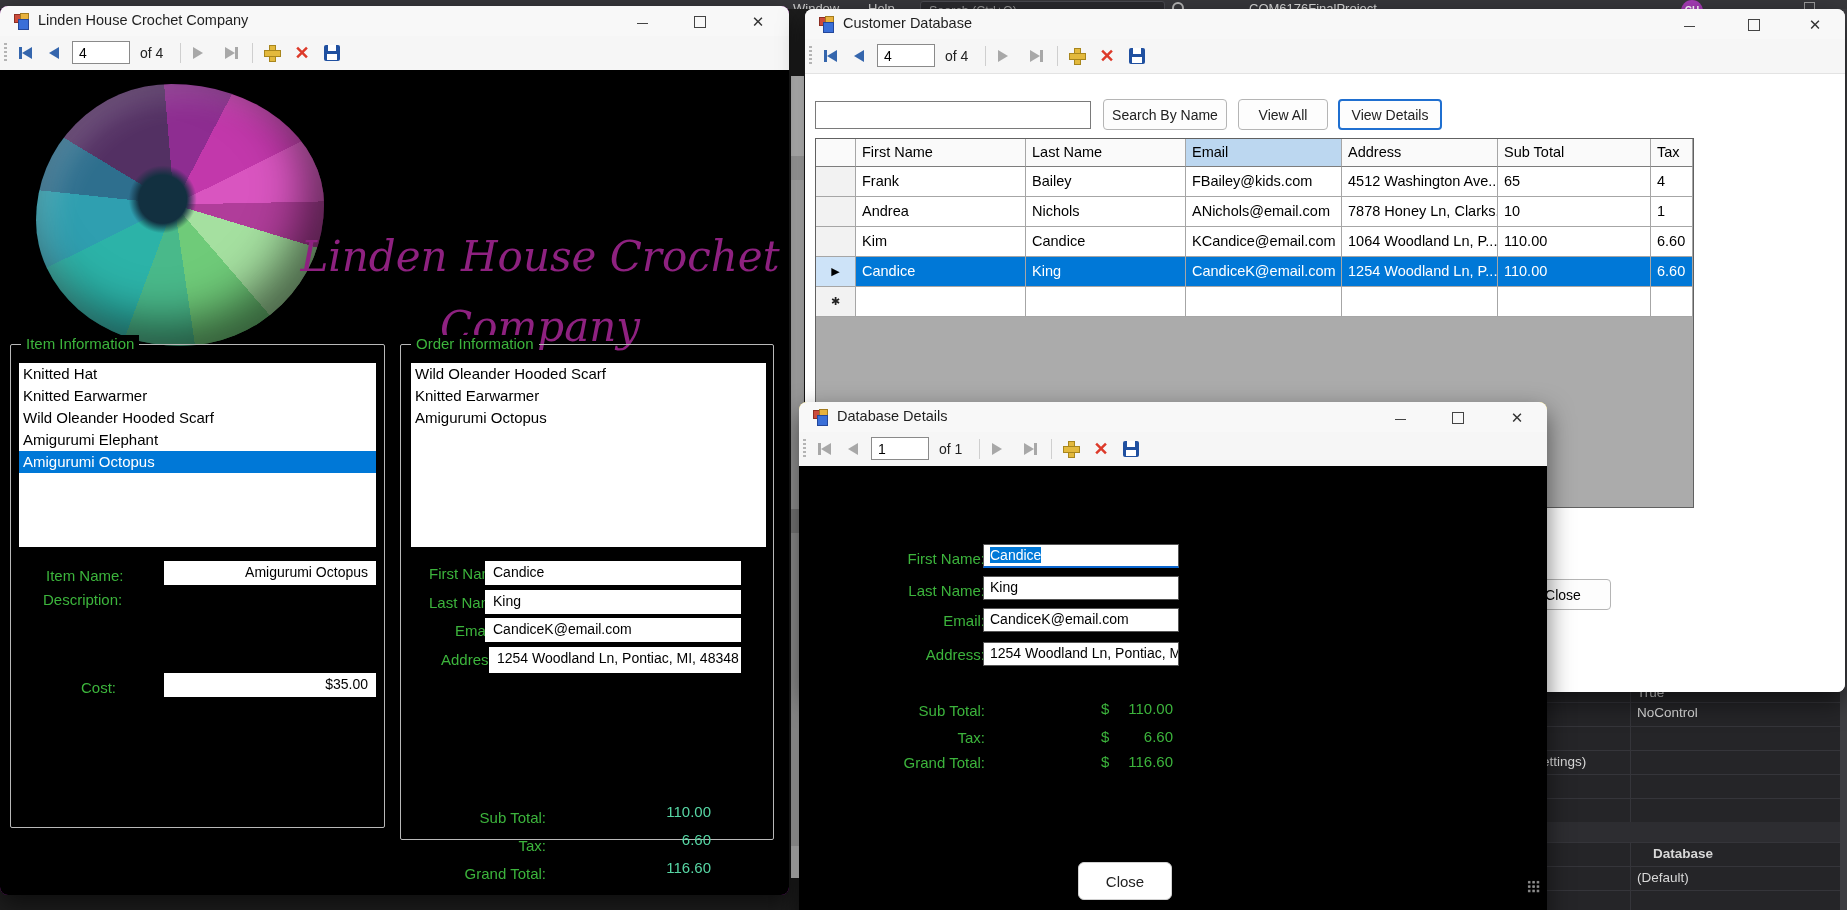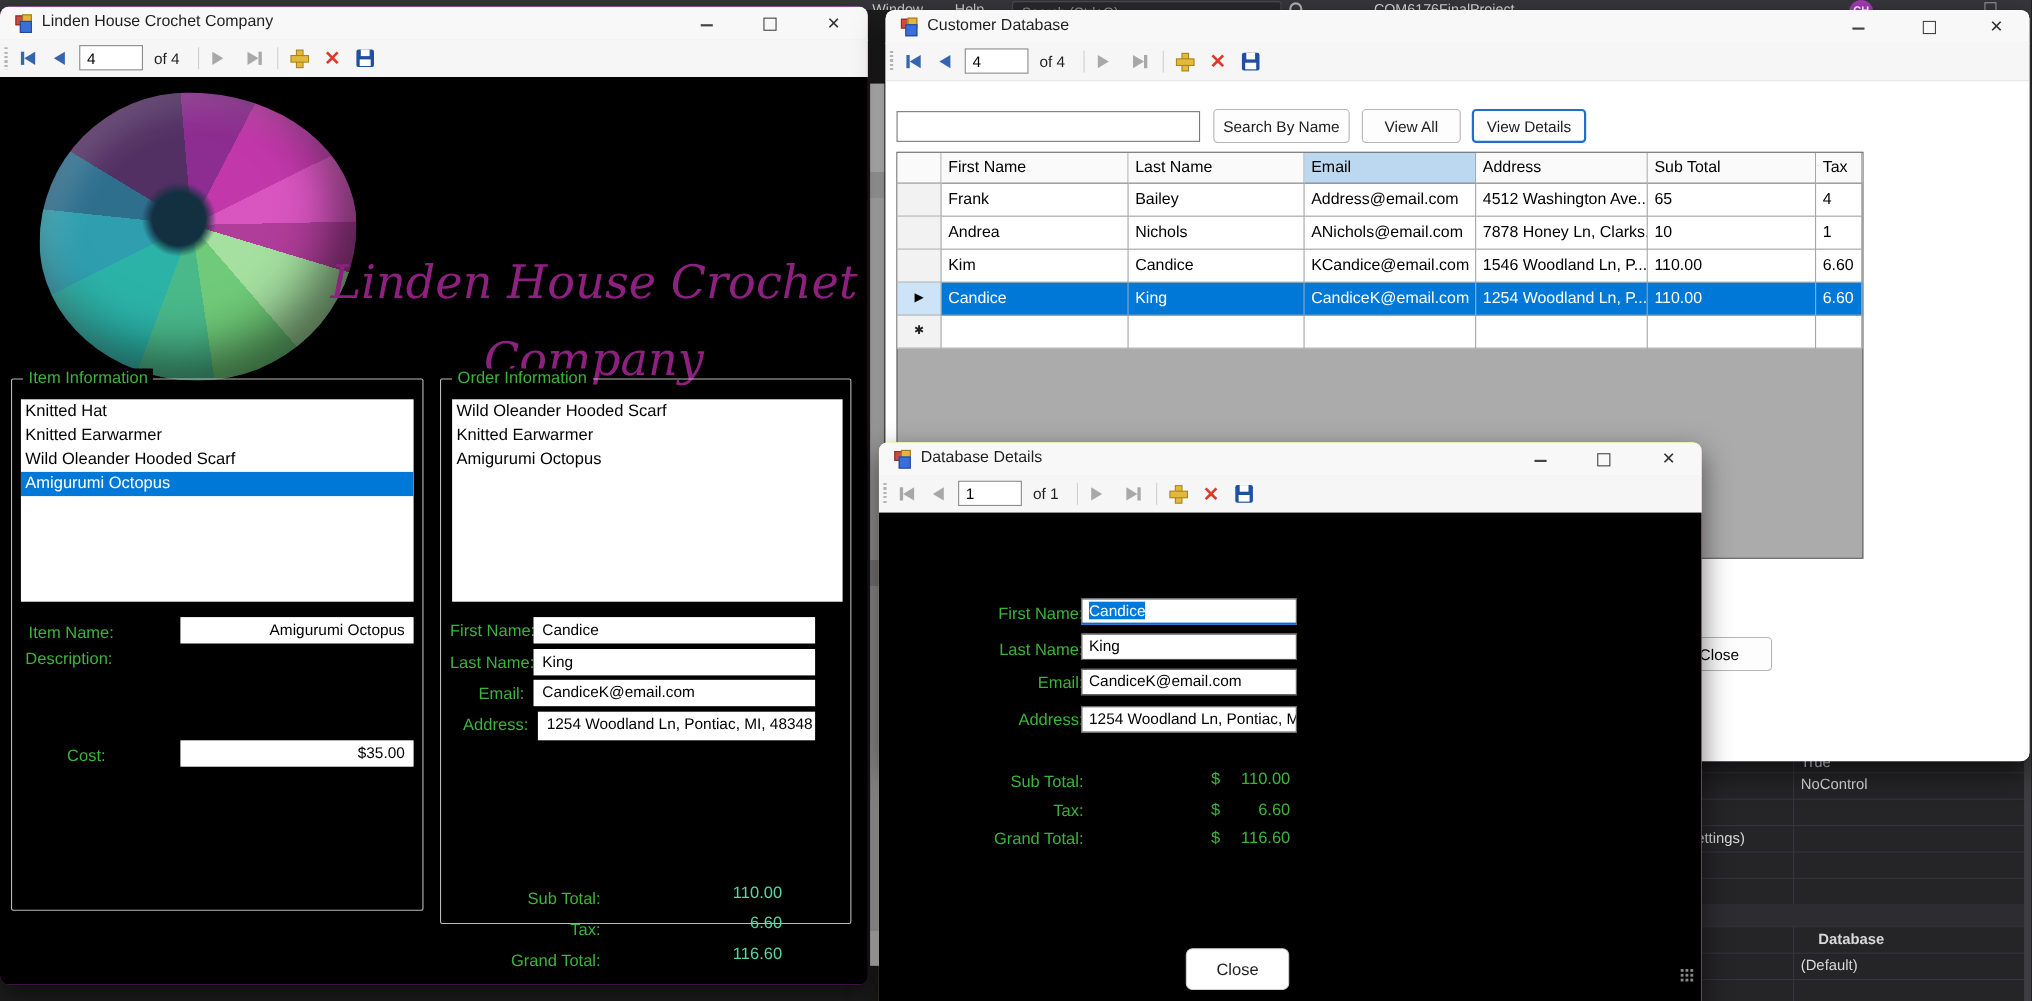--- a/index.html
+++ b/index.html
@@ -70,21 +70,21 @@
         #b03d9a 33% 38%, #a5e0a0 38% 47%, #6fcb79 47% 56%, #49b98a 56% 64%,
         #2cb3a8 64% 76%, #2f9fb0 76% 85%, #2e6f8e 85% 92%, #533063 92% 100%);
     box-shadow:inset -18px -22px 46px rgba(0,0,0,.55), inset 14px 12px 30px rgba(255,255,255,.18);}
   .logo-script{position:absolute;left:300px;width:480px;text-align:center;color:#8e2180;
     font-family:"DejaVu Serif",serif;font-style:italic;font-size:42px;white-space:nowrap;}
   .groupbox{position:absolute;border:1px solid #b9b9b9;border-radius:2px;}
   .gb-label{position:absolute;top:-10px;left:10px;background:#000;color:#3cb43c;font-size:15px;padding:0 5px;}
   .listbox{position:absolute;background:#fff;overflow:hidden;}
   .lb-item{height:22px;line-height:22px;padding:0 4px;font-size:15px;color:#000;white-space:nowrap;}
   .lb-item.sel{background:#0078d7;color:#fff;}
-  .glabel{position:absolute;color:#3cb43c;font-size:15px;white-space:nowrap;}
+  .glabel{position:absolute;color:#3cb43c;font-size:15px;white-space:nowrap;margin-left:20px;}
   .tbox{position:absolute;background:#fff;color:#000;font-size:14px;box-sizing:border-box;padding:3px 8px;white-space:nowrap;overflow:hidden;}
   .tbox.right{text-align:right;}
   .teal{color:#57d6a4;} 
   .tot-label{position:absolute;text-align:right;color:#3cb43c;font-size:15px;}
   .tot-value{position:absolute;text-align:right;font-size:15px;}
 
   
   #win-customer{left:805px;top:9px;width:1040px;height:683px;}
   #win-customer .client{position:absolute;left:0;top:65px;right:0;bottom:0;background:#fff;}
   #cust-search{position:absolute;left:10px;top:27px;width:276px;height:28px;border:1px solid #7a7a7a;background:#fff;font-size:14px;padding:0 6px;box-sizing:border-box;}
@@ -201,20 +201,21 @@
       <div class="yarn"></div>
       <div class="logo-script" style="top:232px;">Company</div>
       <div class="logo-script" style="top:162px;">Linden House Crochet</div>
 
       <div class="groupbox" style="left:10px;top:274px;width:373px;height:482px;">
         <span class="gb-label">Item Information</span>
         <div class="listbox" style="left:8px;top:18px;width:357px;height:184px;">
             <div class="lb-item">Knitted Hat</div>
             <div class="lb-item">Knitted Earwarmer</div>
             <div class="lb-item">Wild Oleander Hooded Scarf</div>
+            <div class="lb-item">Amigurumi Elephant</div>
             <div class="lb-item sel">Amigurumi Octopus</div>
           </div>
         <span class="glabel" style="left:15px;top:222px;">Item Name:</span>
         <div class="tbox right" style="left:153px;top:216px;width:212px;height:24px;">Amigurumi Octopus</div>
         <span class="glabel" style="left:12px;top:246px;">Description:</span>
         <span class="glabel" style="left:50px;top:334px;">Cost:</span>
         <div class="tbox right" style="left:153px;top:328px;width:212px;height:24px;">$35.00</div>
       </div>
 
       <div class="groupbox" style="left:400px;top:274px;width:372px;height:494px;">
@@ -299,40 +300,40 @@
             <div class="gc c2 hl">Email</div>
             <div class="gc c3">Address</div>
             <div class="gc c4">Sub Total</div>
             <div class="gc c5">Tax</div>
           </div>
         <div id="grid-body">
             <div class="grow">
               <div class="gc gsel"></div>
               <div class="gc c0">Frank</div>
               <div class="gc c1">Bailey</div>
-              <div class="gc c2">Address@email.com</div>
+              <div class="gc c2">FBailey@kids.com</div>
               <div class="gc c3">4512 Washington Ave...</div>
               <div class="gc c4">65</div>
               <div class="gc c5">4</div>
             </div>
             <div class="grow">
               <div class="gc gsel"></div>
               <div class="gc c0">Andrea</div>
               <div class="gc c1">Nichols</div>
               <div class="gc c2">ANichols@email.com</div>
               <div class="gc c3">7878 Honey Ln, Clarks...</div>
               <div class="gc c4">10</div>
               <div class="gc c5">1</div>
             </div>
             <div class="grow">
               <div class="gc gsel"></div>
               <div class="gc c0">Kim</div>
               <div class="gc c1">Candice</div>
               <div class="gc c2">KCandice@email.com</div>
-              <div class="gc c3">1546 Woodland Ln, P...</div>
+              <div class="gc c3">1064 Woodland Ln, P...</div>
               <div class="gc c4">110.00</div>
               <div class="gc c5">6.60</div>
             </div>
             <div class="grow selrow">
               <div class="gc gsel">▶</div>
               <div class="gc c0">Candice</div>
               <div class="gc c1">King</div>
               <div class="gc c2">CandiceK@email.com</div>
               <div class="gc c3">1254 Woodland Ln, P...</div>
               <div class="gc c4">110.00</div>

